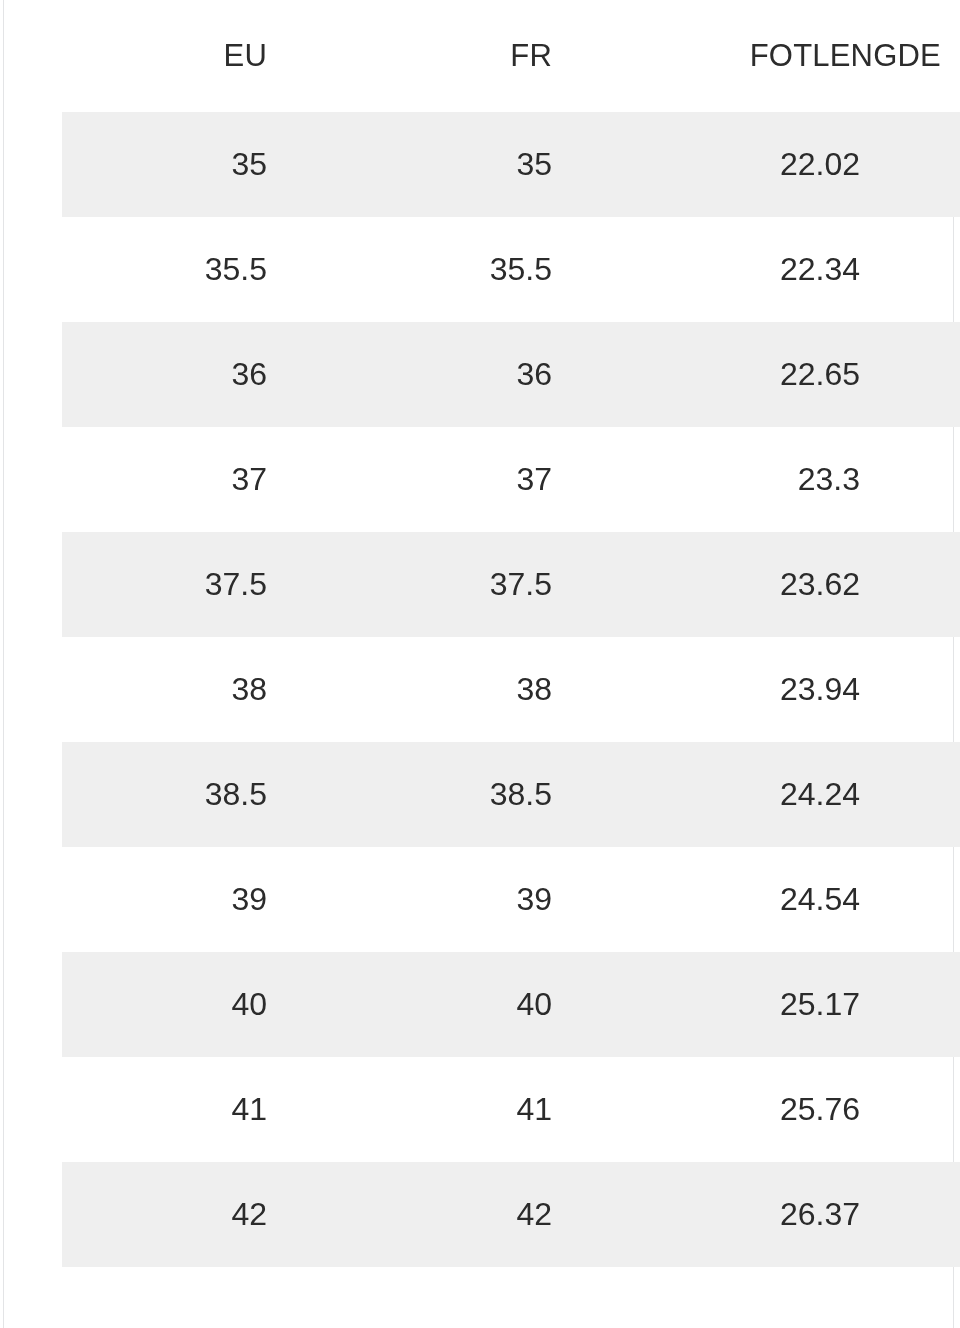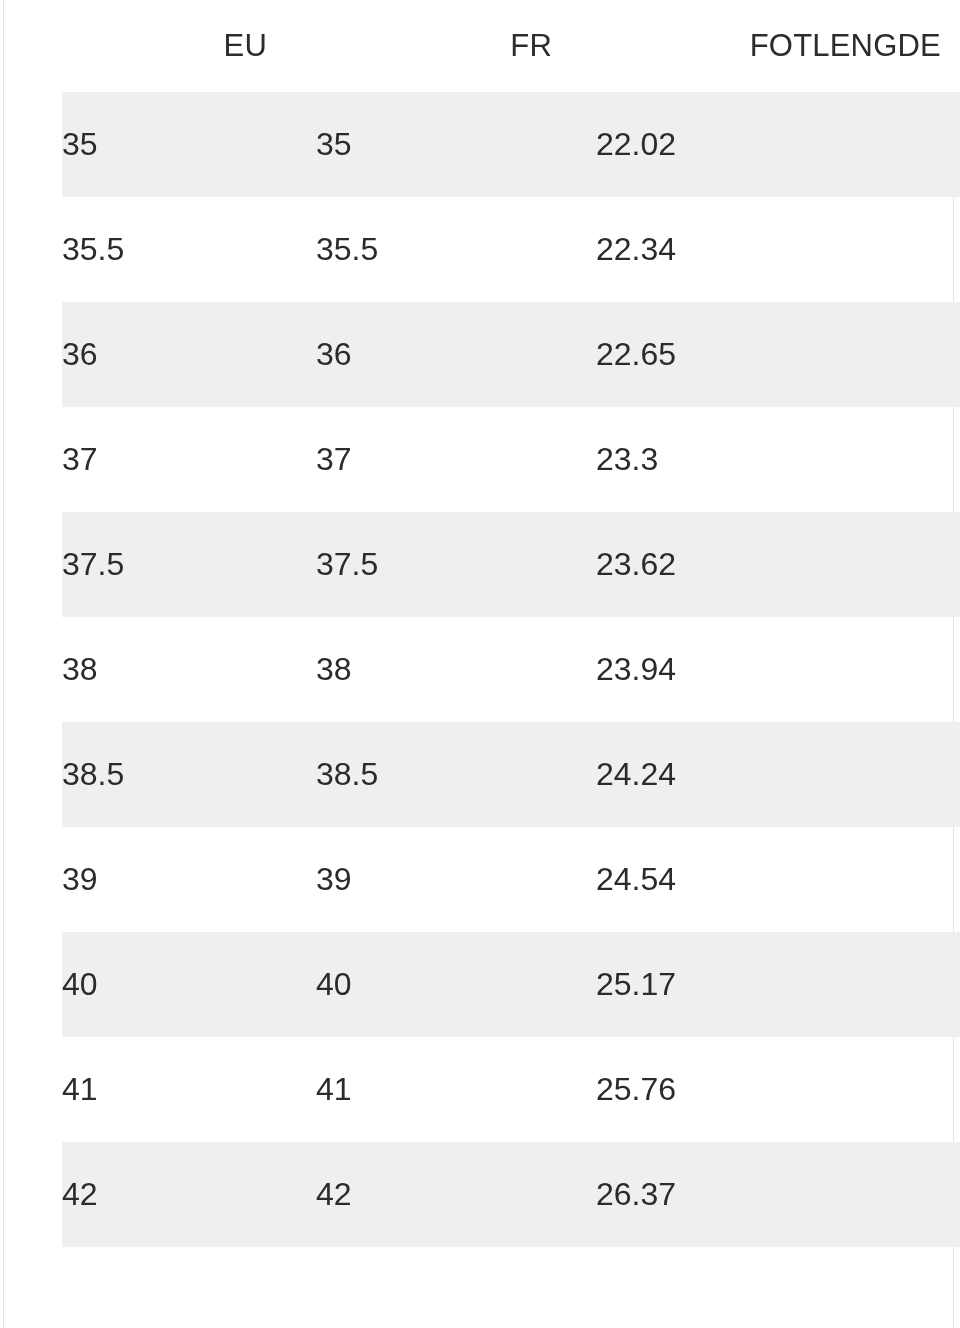--- a/index.html
+++ b/index.html
@@ -38,32 +38,33 @@
   .size-table col.c-fr  { width: 280px; }
   .size-table col.c-len { width: 395px; }
 
   .size-table thead th {
     font-weight: 400;
     font-size: 31px;
     color: #2c2c2c;
     text-align: right;
     letter-spacing: 0.2px;
     padding: 0 59px 0 0;
-    height: 92px;
+    height: 112px;
     vertical-align: middle;
     background: #ffffff;
   }
   .size-table thead th.h-eu  { padding-right: 49px; }
   .size-table thead th.h-fr  { padding-right: 44px; margin-top: 31px; }
   .size-table thead th.h-len { padding-right: 50px; }
 
   .size-table tbody td {
     font-size: 32px;
     font-weight: 400;
     color: #2b2b2b;
+    text-align: right;
     height: 105px;
     vertical-align: middle;
     padding: 0;
     background: transparent;
   }
   .size-table tbody td.v-eu  { padding-right: 49px; }
   .size-table tbody td.v-fr  { padding-right: 44px; }
   .size-table tbody td.v-len { padding-right: 102px; }
 
   

